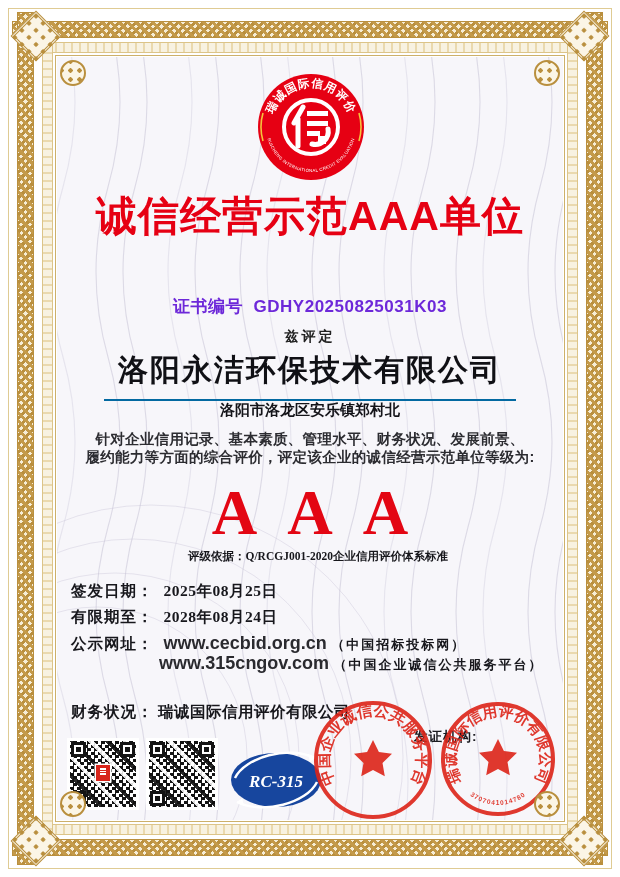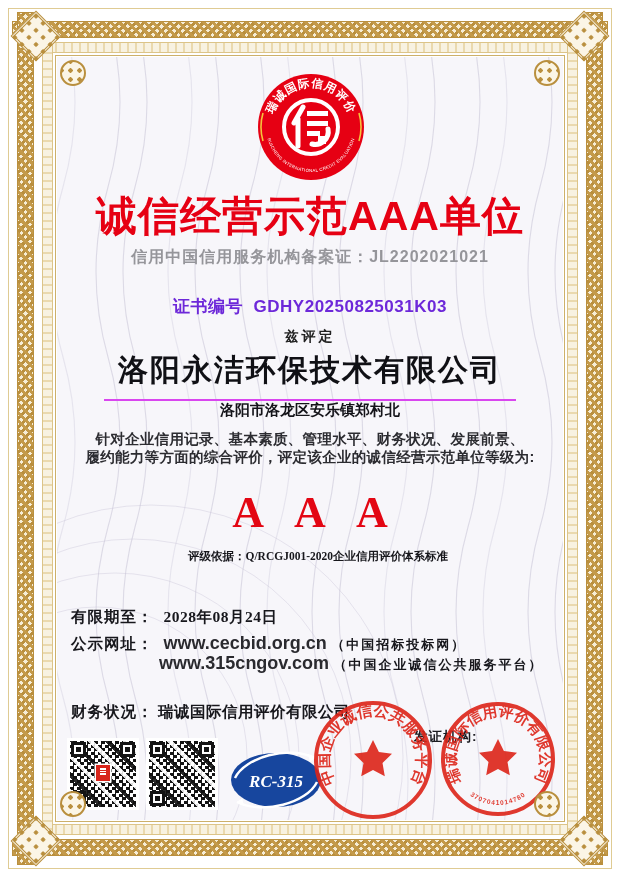--- a/index.html
+++ b/index.html
@@ -48,28 +48,28 @@
   .title{position:absolute;left:0;right:0;top:132px;text-align:center;
     font-size:41px;font-weight:900;color:#e60013;letter-spacing:1px;}
   .filing{position:absolute;left:0;right:0;top:190px;text-align:center;
     font-size:16px;color:#95959a;letter-spacing:1px;font-weight:bold;}
   .certno{position:absolute;left:0;right:0;top:238px;text-align:center;
     font-size:17px;font-weight:bold;color:#6d28d9;letter-spacing:0.5px;}
   .hereby{position:absolute;left:0;right:0;top:271px;text-align:center;
     font-family:"Liberation Serif",serif;font-size:14px;font-weight:bold;color:#222;letter-spacing:3px;}
   .company-wrap{position:absolute;left:0;right:0;top:293px;text-align:center;}
   .company-name{display:inline-block;font-family:"Liberation Serif",serif;font-size:30px;font-weight:900;
-    color:#101015;letter-spacing:2px;border-bottom:2px solid #d946ef;padding:0 14px 8px 14px;}
+    color:#101015;letter-spacing:2px;border-bottom:2px solid #0369a1;padding:0 14px 8px 14px;}
   .address{position:absolute;left:0;right:0;top:344px;text-align:center;
     font-size:15px;font-weight:bold;color:#141419;}
   .para{position:absolute;left:0;right:0;text-align:center;font-size:14.5px;color:#2c2c31;
     font-weight:bold;letter-spacing:0.3px;}
   .p1{top:373px;} .p2{top:391px;}
   .grade{position:absolute;left:0;right:0;top:424px;text-align:center;
-    font-family:"Liberation Serif",serif;font-size:44px;line-height:64px;font-weight:900;color:#e30613;
+    font-family:"Liberation Serif",serif;font-size:63px;line-height:64px;font-weight:900;color:#e30613;
     letter-spacing:30px;padding-left:30px;}
   .basis{position:absolute;left:16px;right:0;top:492px;text-align:center;
     font-family:"Liberation Serif",serif;font-size:11.5px;font-weight:bold;color:#17171c;}
 
   .f-row{position:absolute;left:14px;white-space:nowrap;color:#17171c;}
   .f-label{display:inline-block;min-width:88px;font-family:"Liberation Serif",serif;
     font-size:15.5px;font-weight:900;letter-spacing:1px;}
   .f-label.auto{min-width:0;}
   .f-val-serif{font-family:"Liberation Serif",serif;font-size:15.5px;font-weight:900;letter-spacing:0.5px;}
   .f-url{font-size:18px;font-weight:bold;color:#2a2a2f;}
@@ -164,35 +164,38 @@
           <path d="M -13,-8 L -13,19" stroke="#ffffff" stroke-width="5" stroke-linecap="round" fill="none"></path>
           <rect x="-4" y="-16" width="21" height="5" fill="#ffffff"></rect>
           <rect x="-4" y="-6" width="21" height="5" fill="#ffffff"></rect>
           <rect x="-4" y="4" width="13" height="5" fill="#ffffff"></rect>
           <path d="M 17,2 A 13,13 0 0 1 1,17" stroke="#ffffff" stroke-width="5" fill="none" stroke-linecap="round"></path>
           <rect x="7" y="9" width="8" height="8" fill="#ffffff"></rect>
         </g>
       </svg>
 
       <div class="title">诚信经营示范AAA单位</div>
-      <div class="filing">信用中国信用服务机构备案证：JL2202021021</div>
       <div class="certno"><span>证书编号</span>&nbsp;&nbsp;<span>GDHY20250825031K03</span></div>
       <div class="hereby">兹评定</div>
 
       <div class="company-wrap">
         <span class="company-name">洛阳永洁环保技术有限公司</span>
       </div>
       <div class="address">洛阳市洛龙区安乐镇郑村北</div>
 
       <div class="para p2">履约能力等方面的综合评价，评定该企业的诚信经营示范单位等级为:</div>
       <div class="para p1">针对企业信用记录、基本素质、管理水平、财务状况、发展前景、</div>
 
       <div class="grade">AAA</div>
       <div class="basis">评级依据：Q/RCGJ001-2020企业信用评价体系标准</div>
 
+      <div class="f-row r1">
+        <span class="f-label">签发日期：</span>
+        <span class="f-val-serif">2025年08月25日</span>
+      </div>
       <div class="f-row r2">
         <span class="f-label">有限期至：</span>
         <span class="f-val-serif">2028年08月24日</span>
       </div>
       <div class="f-row r3">
         <span class="f-label">公示网址：</span>
         <span class="f-url">www.cecbid.org.cn</span>
         <span class="f-note">（中国招标投标网）</span>
       </div>
       <div class="f-row r4">

